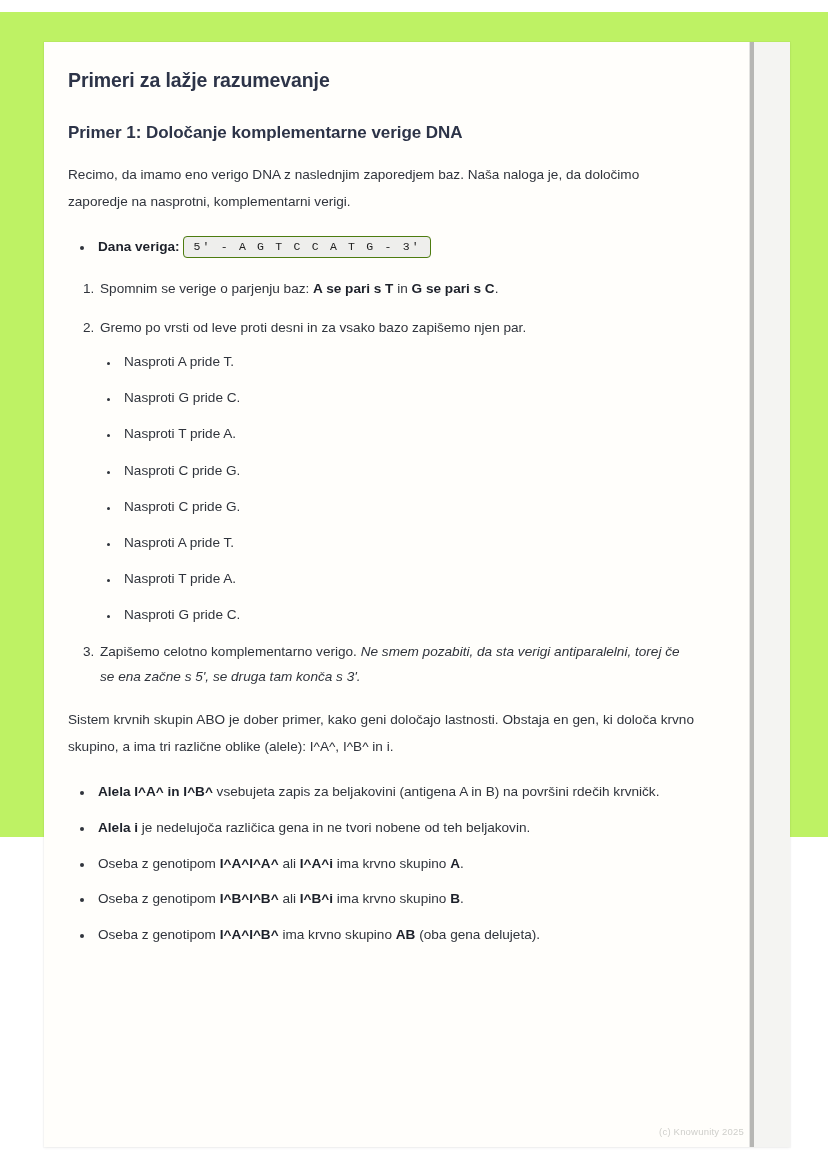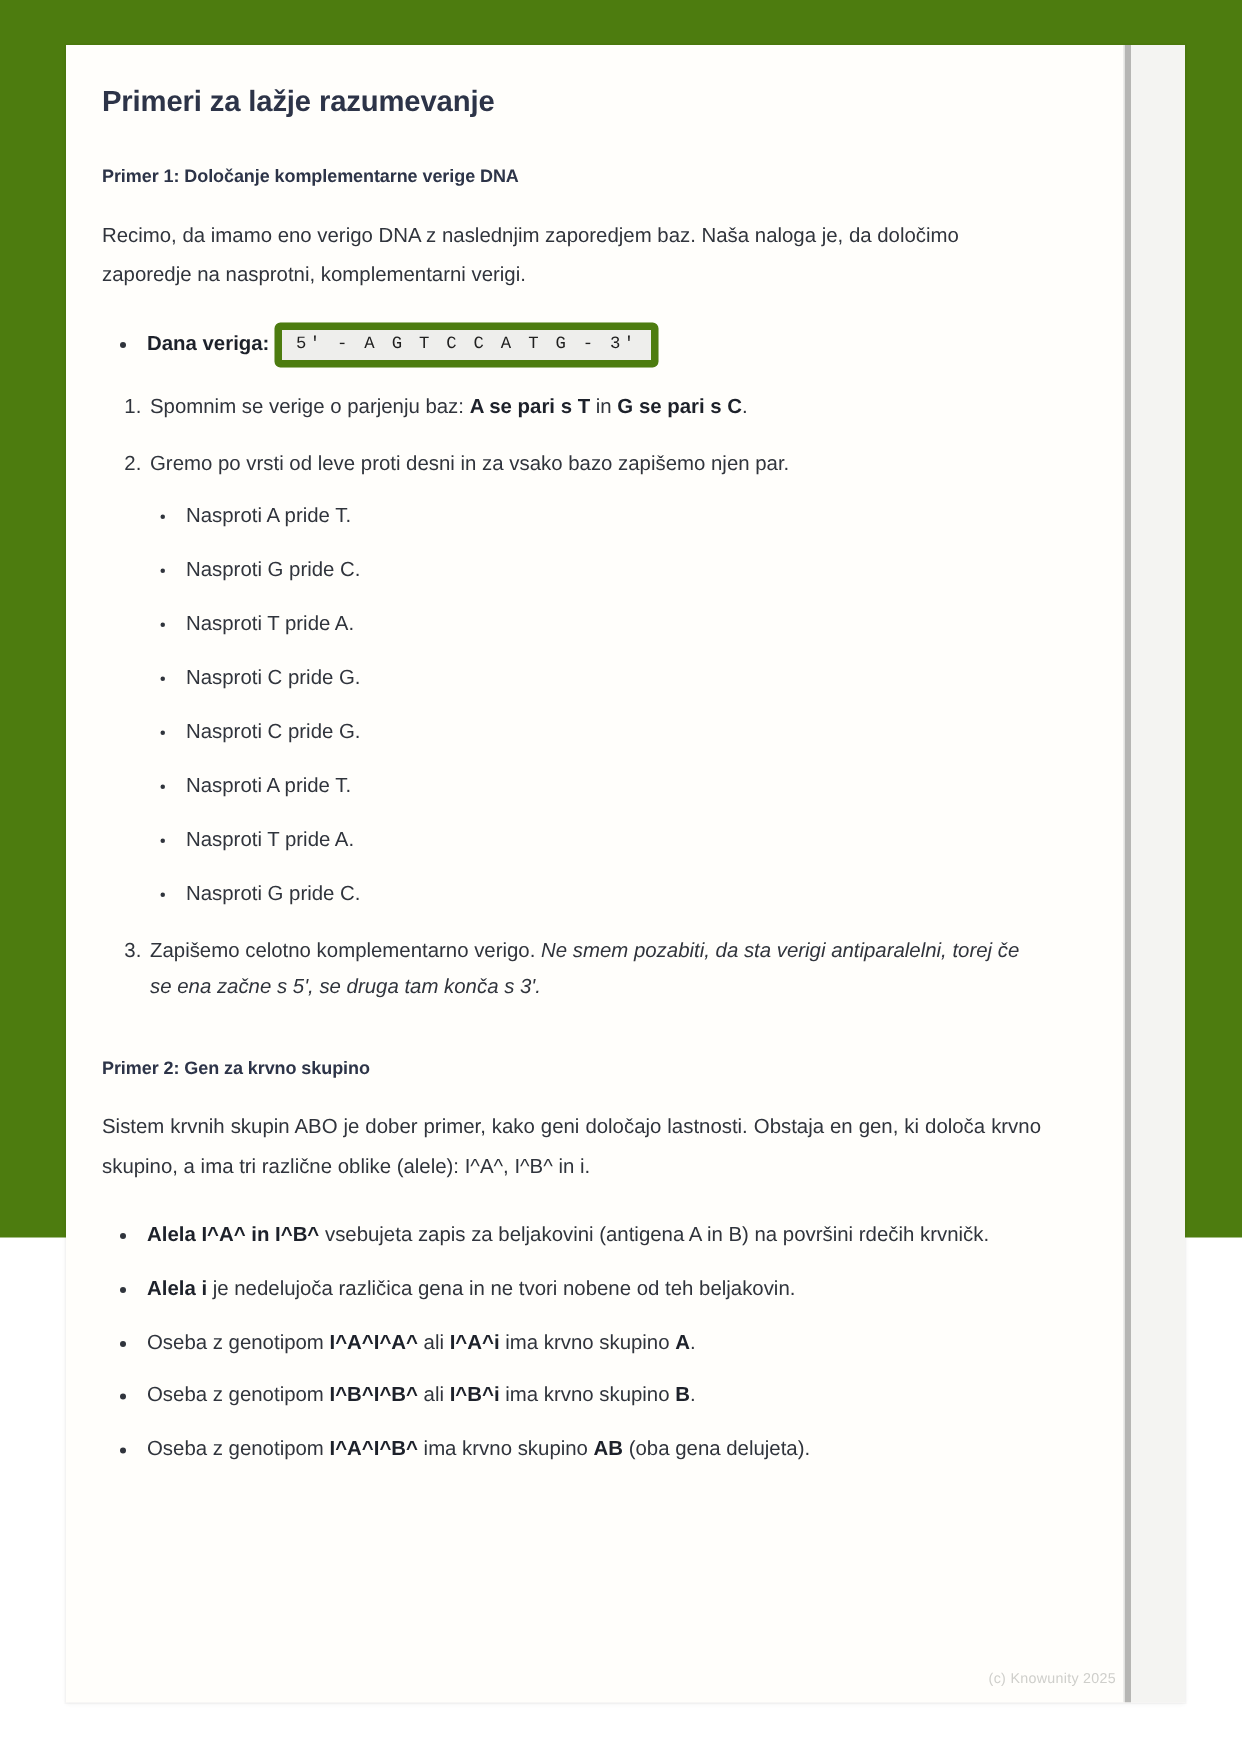--- a/index.html
+++ b/index.html
@@ -13,21 +13,22 @@
   body {
     font-family: "Liberation Sans", sans-serif;
     -webkit-font-smoothing: antialiased;
   }
 
   
   #page-root {
     position: relative;
     width: 828px;
     height: 825px;
-    background: #4d7c0f;
+    background: #bef264;
+    margin-top: 12px;
   }
 
   .note-card {
     position: absolute;
     left: 44px;
     top: 30px;
     width: 746px;
     height: 1105px;
     background: #fffefb;
     box-shadow: 0 1px 3px rgba(0,0,0,0.06), 0 0 0 1px rgba(0,0,0,0.025);
@@ -72,21 +73,21 @@
   
   h1.title {
     font-size: 19.5px;
     font-weight: 700;
     color: #2d3448;
     margin: 0 0 30px 0;
     letter-spacing: -0.1px;
     line-height: 1.25;
   }
   h2.section-title {
-    font-size: 12px;
+    font-size: 17px;
     font-weight: 700;
     color: #2d3448;
     margin: 0 0 18px 0;
     letter-spacing: -0.05px;
     line-height: 1.3;
   }
   p.para {
     font-size: 13.6px;
     line-height: 1.95;
     color: #30343c;
@@ -137,21 +138,21 @@
   ul.sub-bullets > li::marker { font-size: 11px; }
 
   b, strong { font-weight: 700; color: #1d212a; }
   em, i { font-style: italic; color: #30343c; }
 
   code.seq {
     font-family: "Liberation Mono", "DejaVu Sans Mono", monospace;
     font-size: 11.5px;
     letter-spacing: 2.2px;
     background: #eeeeec;
-    border: 5px solid #4d7c0f;
+    border: 1px solid #4d7c0f;
     border-radius: 4px;
     padding: 3px 9px 4px 9px;
     color: #202020;
     white-space: pre;
     vertical-align: 1px;
   }
 
   .para-justify-wide {
     text-align: justify;
     text-justify: inter-word;
@@ -213,21 +214,20 @@
             </ul>
           </li>
 
           <li>
             <span>Zapišemo celotno komplementarno verigo. </span><em>Ne smem pozabiti, da sta verigi antiparalelni, torej če se ena začne s 5', se druga tam konča s 3'.</em>
           </li>
 
         </ol>
 
 
-        <h2 class="section-title" style="margin-top:34px;">Primer 2: Gen za krvno skupino</h2>
 
         <p class="para para-justify-wide">Sistem krvnih skupin ABO je dober primer, kako geni določajo lastnosti. Obstaja en gen, ki določa krvno skupino, a ima tri različne oblike (alele): I^A^, I^B^ in i.</p>
 
         <ul class="bullets tight-list">
 
           <li class="para-justify-wide">
             <strong>Alela I^A^ in I^B^</strong><span> vsebujeta zapis za beljakovini (antigena A in B) na površini rdečih krvničk.</span>
           </li>
 
           <li>

